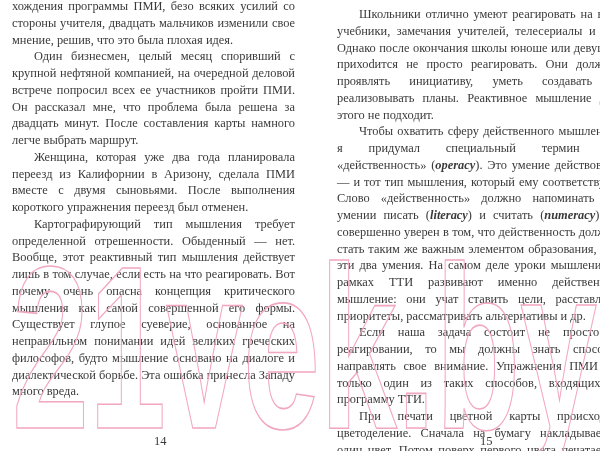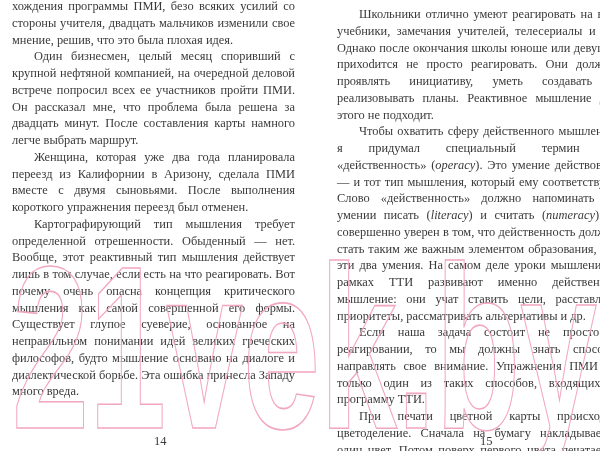--- a/index.html
+++ b/index.html
@@ -17,21 +17,21 @@
     font-family: "Liberation Serif", "DejaVu Serif", serif;
     font-size: 12.4px;
     line-height: 16.75px;
     text-align: justify;
     hyphens: manual;
   }
   .page.left .text { margin-top: -2px; }
   .page.right .text { margin-top: 6px; }
   .text p { margin: 0; text-indent: 22px; }
   .text p.cont { text-indent: 0; }
-  .text i { font-style: italic; }
+  .text i { font-style: italic; font-weight: bold; }
   .page-number {
     position: absolute; top: 434px;
     font-family: "Liberation Serif", "DejaVu Serif", serif;
     font-size: 12.5px; color: #3a3a3a;
   }
   .page.left .page-number { left: 142px; text-align: right; }
   .page.right .page-number { left: 143px; }
   .watermark {
     position: absolute; left: 0; top: 0; width: 600px; height: 451px;
     pointer-events: none;

